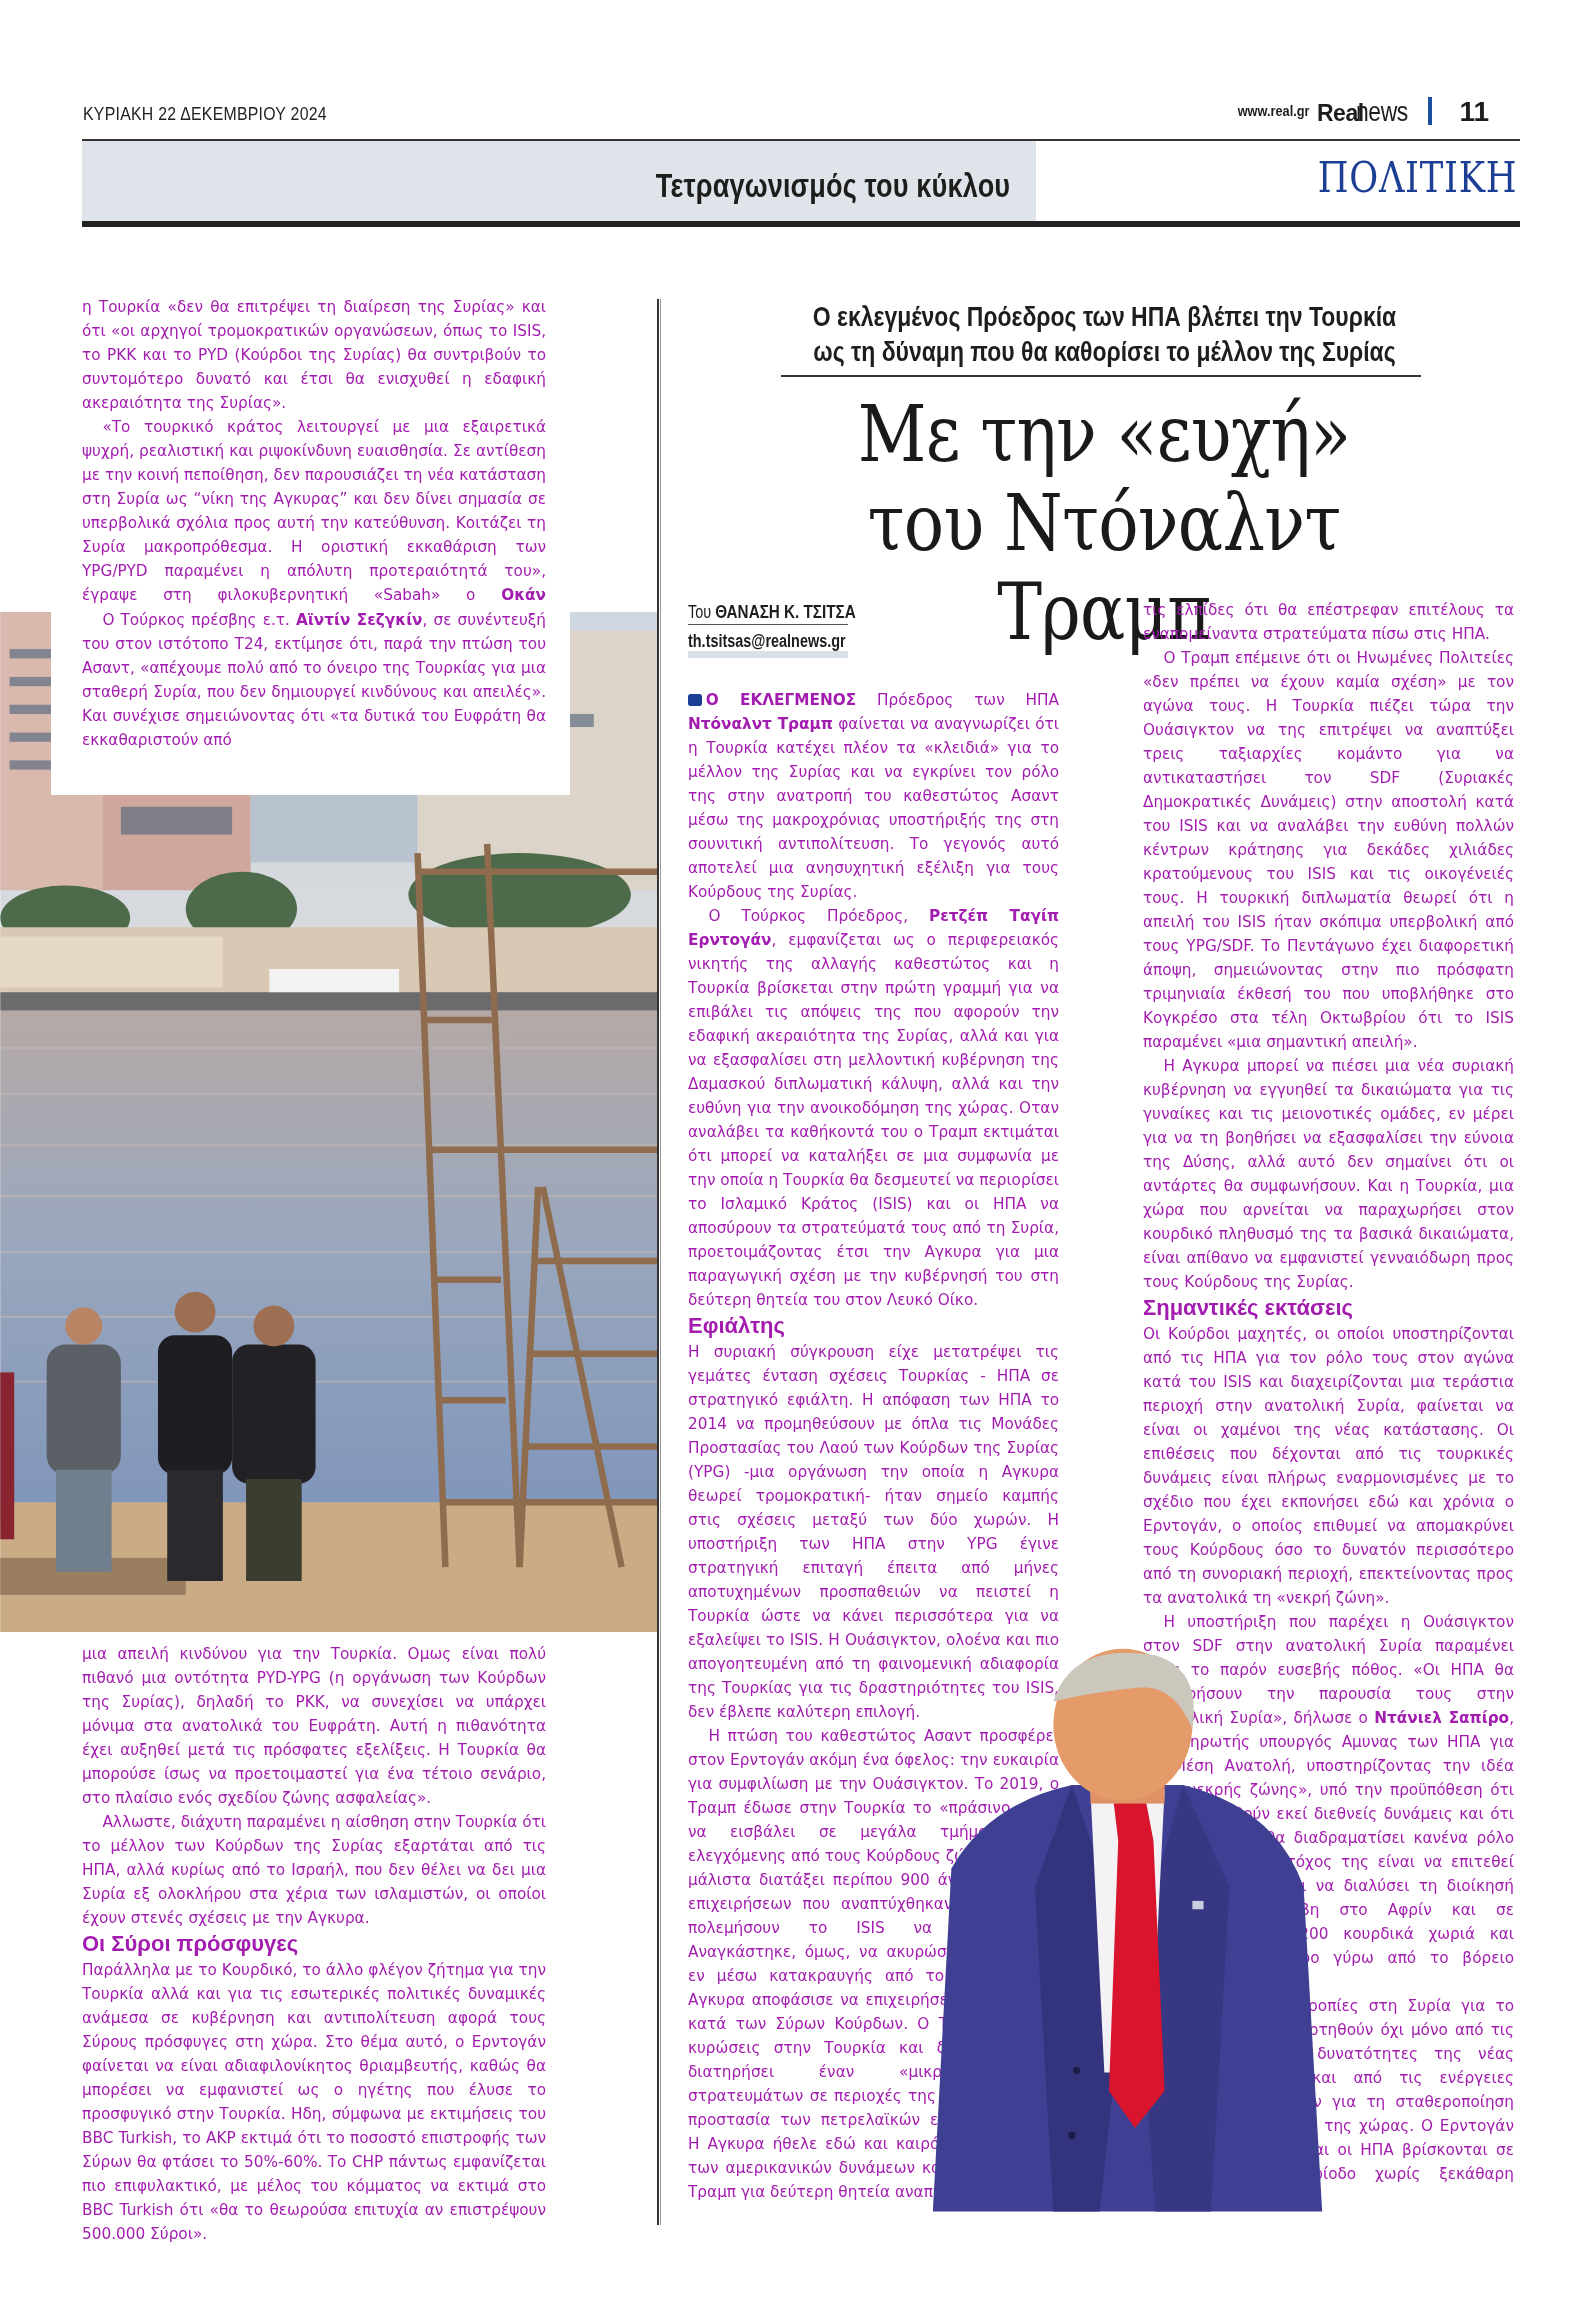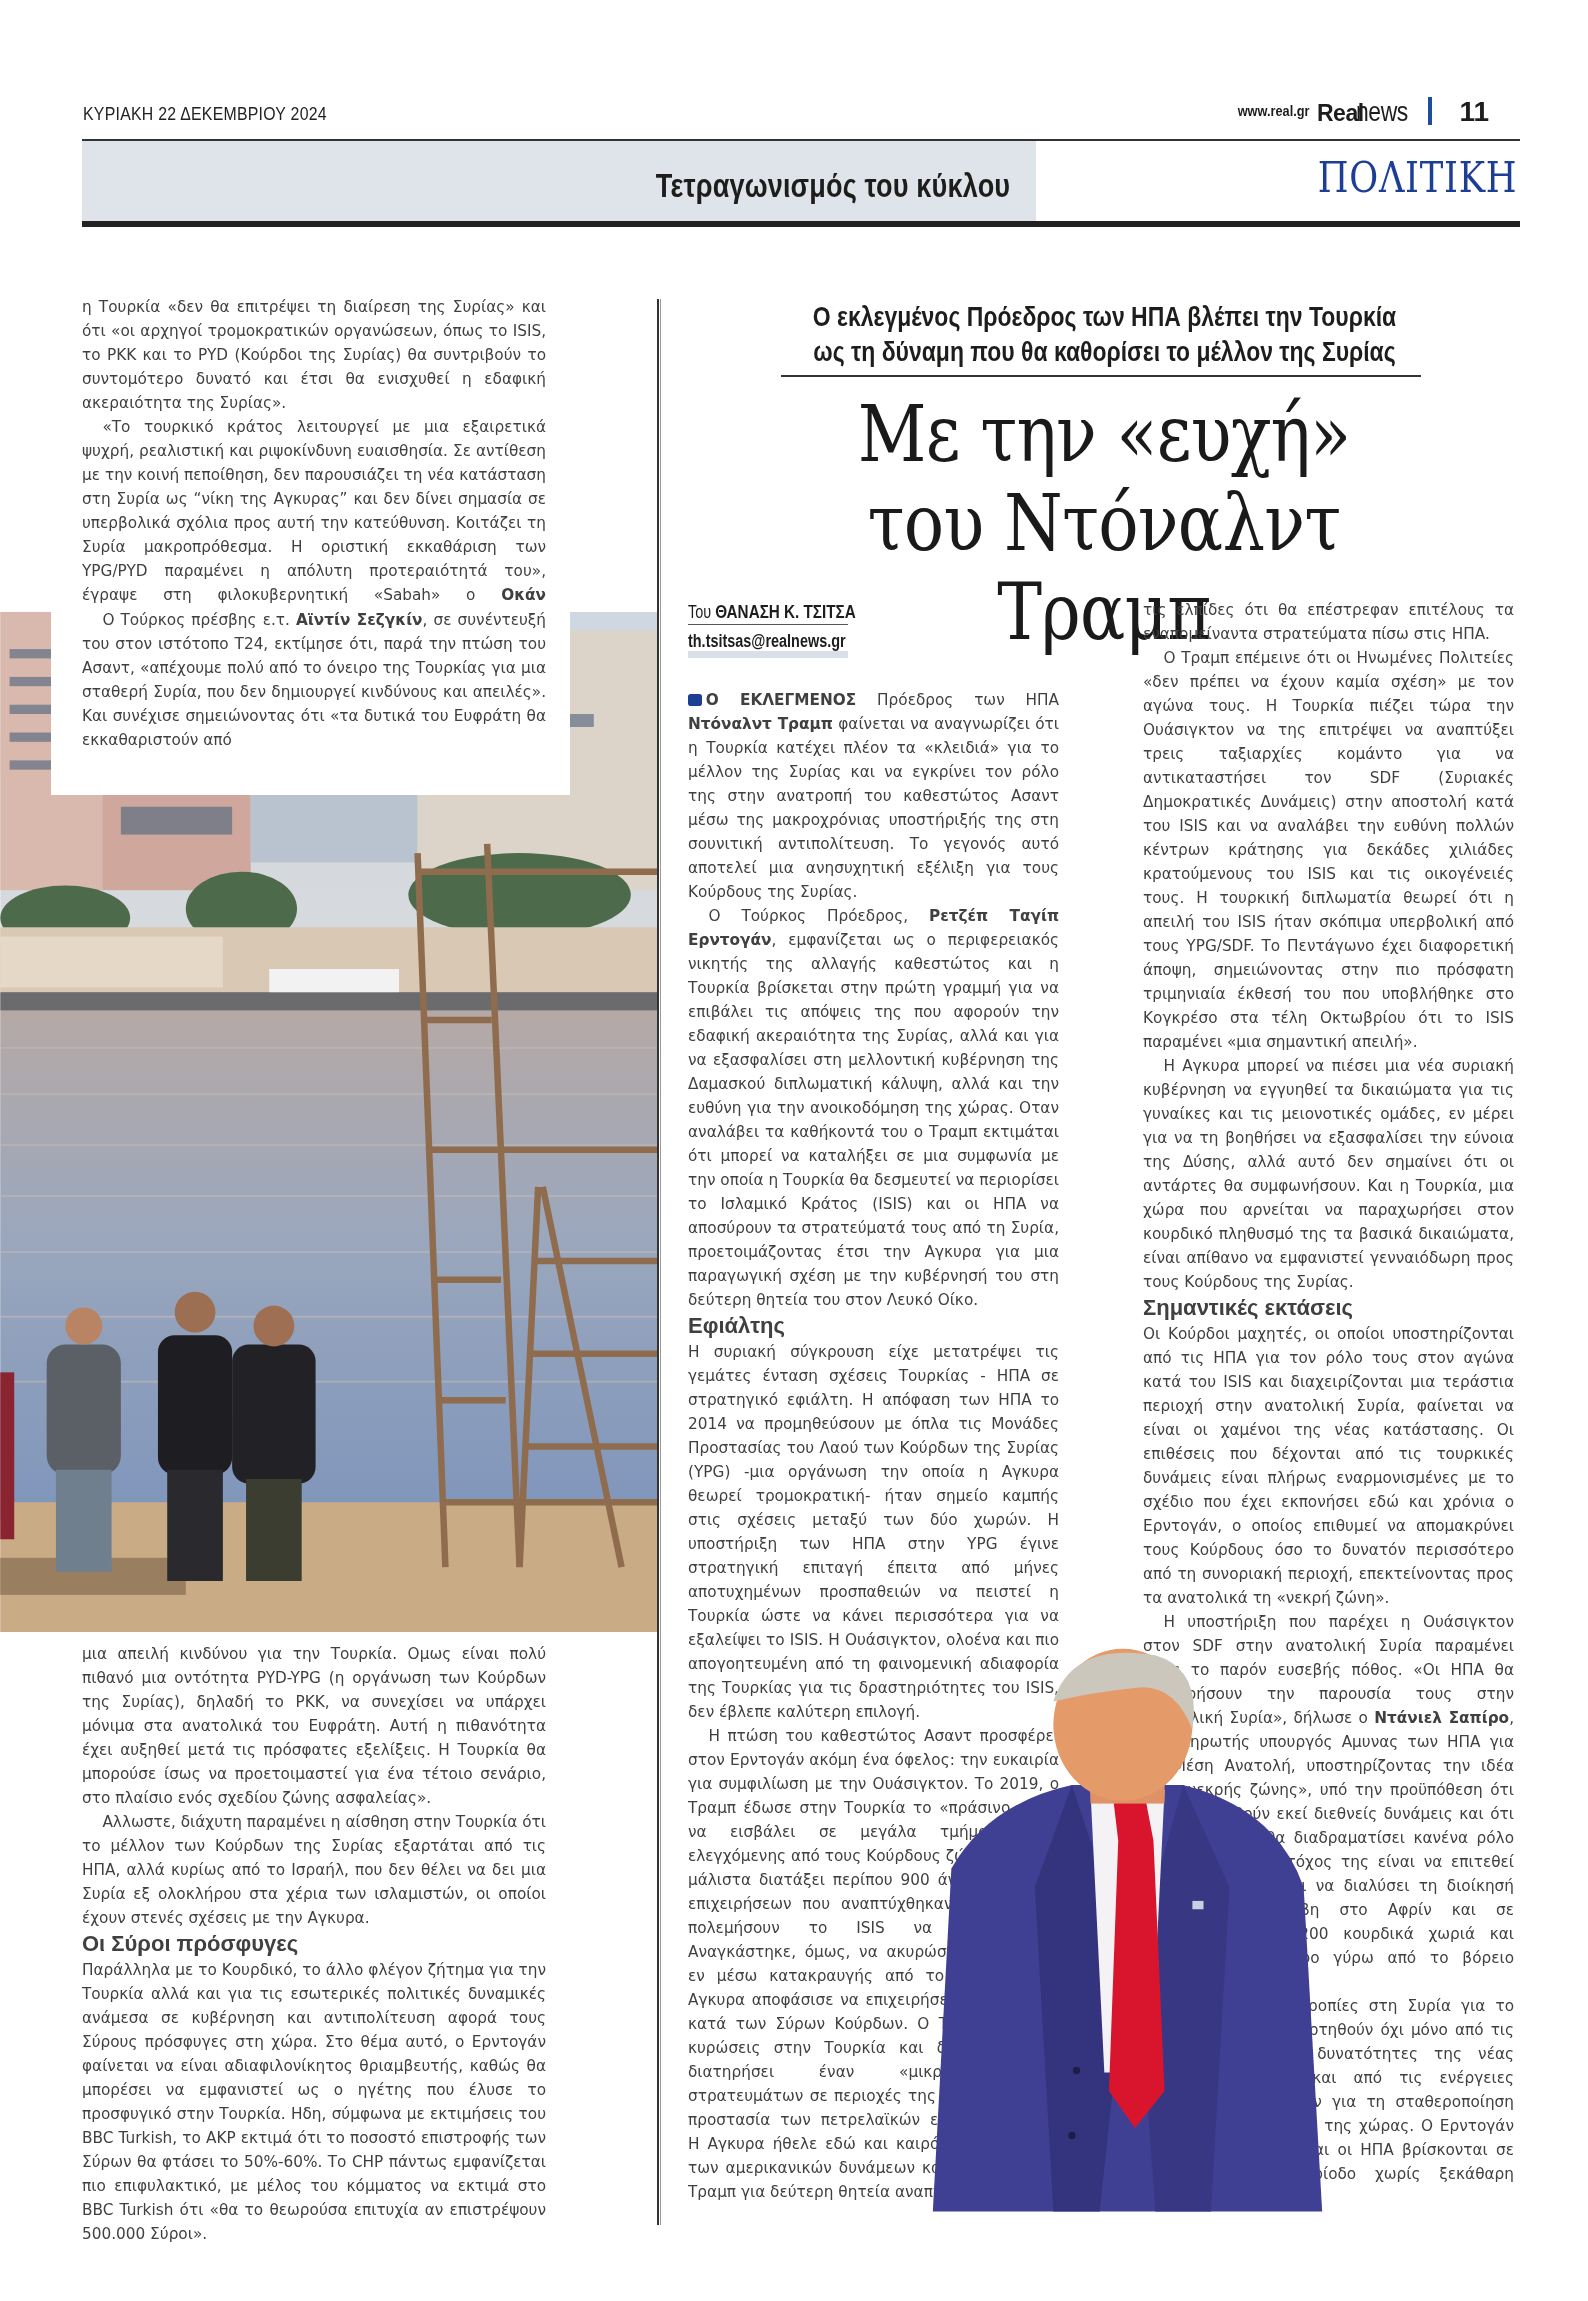--- a/index.html
+++ b/index.html
@@ -16,21 +16,21 @@
   .brand .bar { width: 3.7px; height: 28px; background: #1c4ea0; margin: 0 11px 1.9px 3.7px; }
   .brand .page-num { font-family: "Liberation Sans", sans-serif; font-weight: bold; font-size: 28px; margin-left: 9px; }
 
   .rule-top { left: 82px; top: 139px; width: 1438px; height: 1.9px; background: #333; }
   .section-band { left: 82px; top: 141px; width: 918px; height: 82px; background: #dfe4ea; padding-left: 36px; }
   .section-band .title { position: absolute; right: 26px; top: 26px; font-family: "Liberation Sans", sans-serif; font-weight: bold; font-size: 33px; transform: scaleX(0.82); transform-origin: right; letter-spacing: 0.2px; }
   .section-label { right: 72px; top: 152px; font-family: "DejaVu Serif", serif; font-size: 43px; color: #1c3f95; letter-spacing: 0.9px; transform: scaleX(0.82); transform-origin: right; }
   .rule-bottom { left: 82px; top: 221px; width: 1438px; height: 5.6px; background: #222; }
 
   
-  .col { font-family: "DejaVu Sans", sans-serif; font-size: 15.3px; line-height: 24px; color: #404040; text-align: justify; }
+  .col { font-family: "DejaVu Sans", sans-serif; font-size: 15.3px; line-height: 24px; color: #a21caf; text-align: justify; }
   .col p { margin: 0; text-indent: 20.4px; }
   .col p.noindent { text-indent: 0; }
   .col b { font-weight: bold; }
   .subhead { font-family: "Liberation Sans", sans-serif; font-weight: bold; font-size: 22px; line-height: 28px; margin: 13px 0 0 0; text-indent: 0 !important; }
 
   .col-left-top { left: 82px; top: 295px; width: 464px; }
   .col-left-bottom { left: 82px; top: 1642px; width: 464px; }
 
   .photo-harbor { left: 0; top: 612px; width: 659px; height: 1020px; overflow: hidden; }
   .photo-harbor svg { display: block; }

